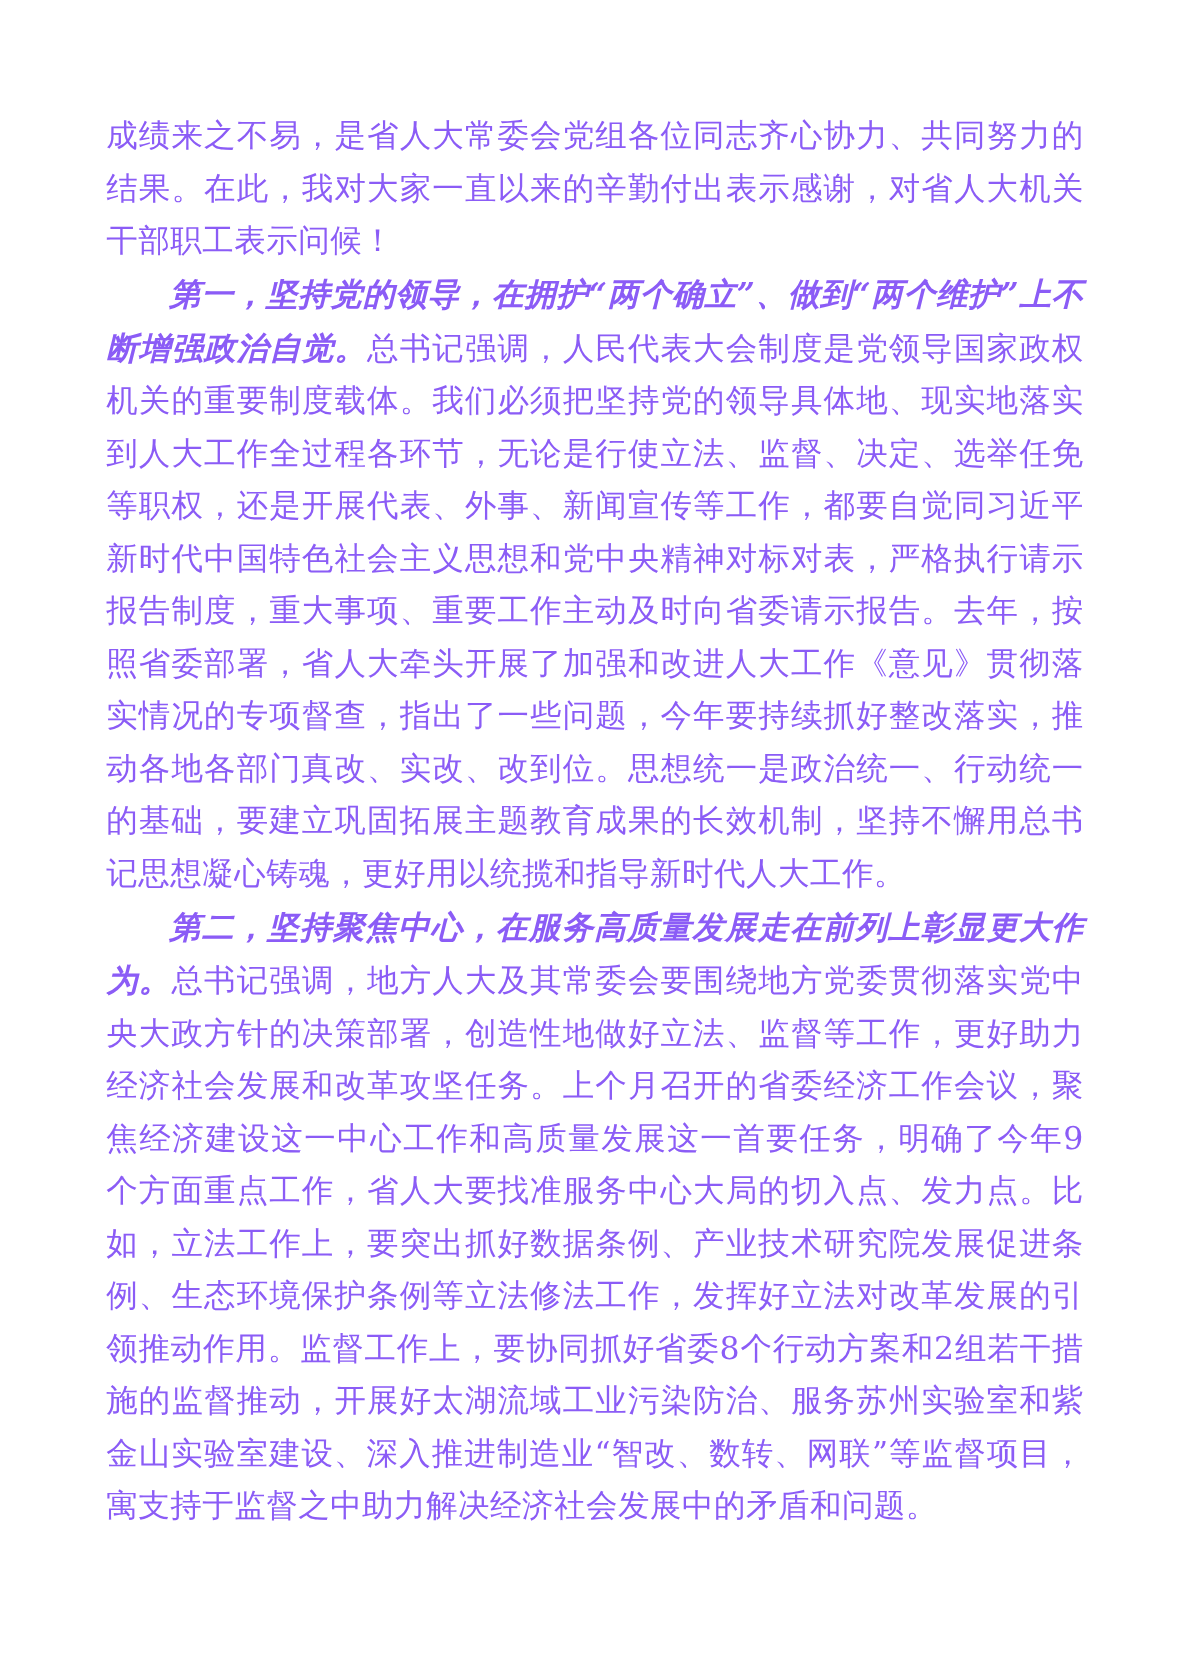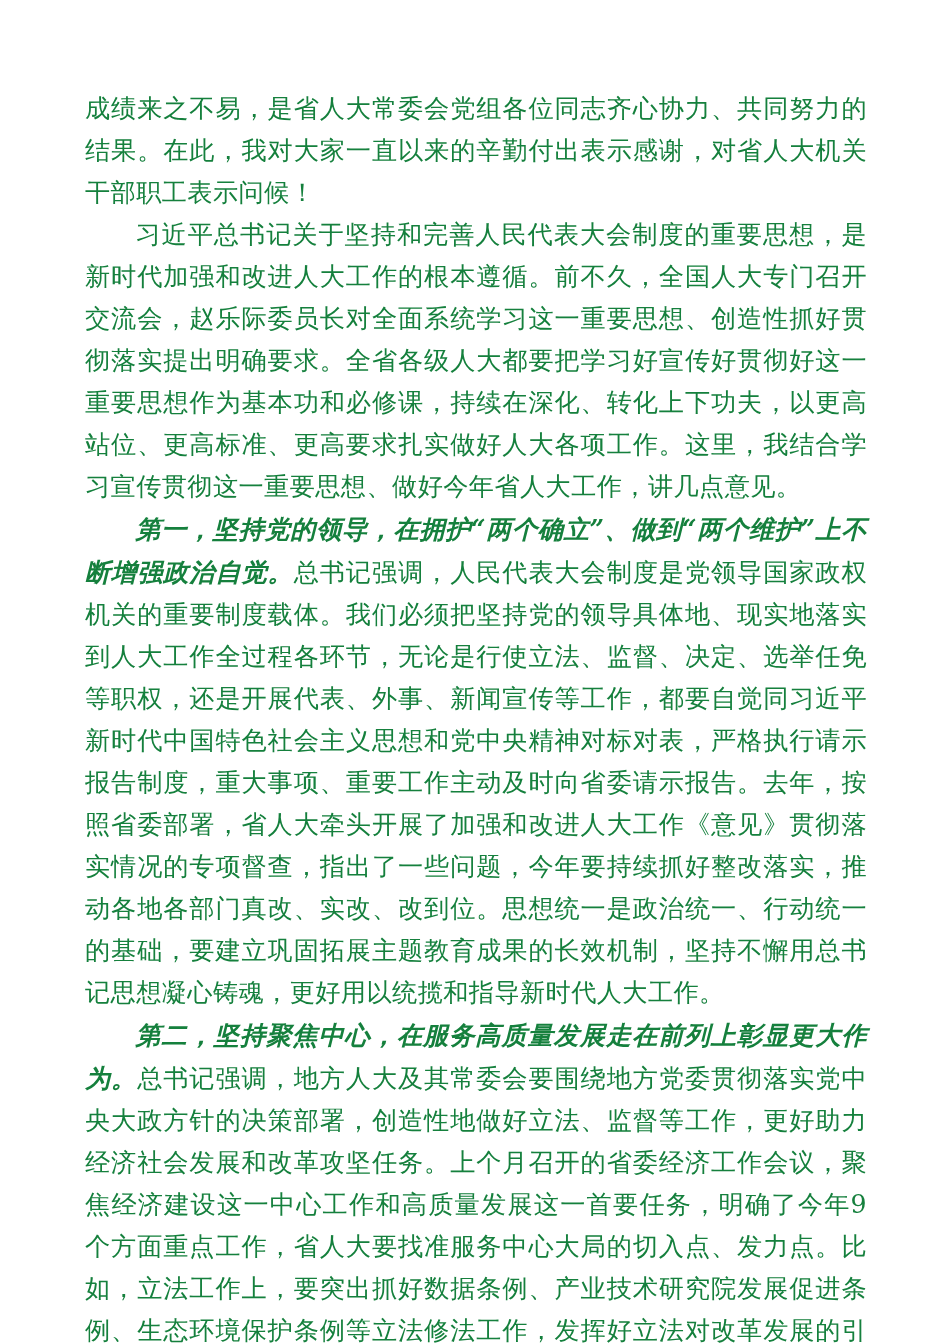--- a/index.html
+++ b/index.html
@@ -30,21 +30,21 @@
   .para {
     margin: 0;
     padding: 0;
     font-size: 25.2px;
     line-height: 42px;
     text-align: justify;
     text-align-last: left;
     text-justify: inter-character;
     letter-spacing: 0.4px;
     word-break: break-all;
-    color: #15803d;
+    color: #8b5cf6;
   }
   .para.indent {
     text-indent: 2em;
   }
   .lead {
     font-weight: 700;
     letter-spacing: 0.4px;
     font-style: italic;
   }
   
@@ -56,23 +56,20 @@
 <body>
 
 <div id="page">
 
   <div id="doc-body">
 
     <p class="para">
       <span>成绩来之不易，是省人大常委会党组各位同志齐心协力、共同努力的结果。在此，我对大家一直以来的辛勤付出表示感谢，对省人大机关干部职工表示问候！</span>
     </p>
 
-    <p class="para indent">
-      <span>习近平总书记关于坚持和完善人民代表大会制度的重要思想，是新时代加强和改进人大工作的根本遵循。前不久，全国人大专门召开交流会，赵乐际委员长对全面系统学习这一重要思想、创造性抓好贯彻落实提出明确要求。全省各级人大都要把学习好宣传好贯彻好这一重要思想作为基本功和必修课，持续在深化、转化上下功夫，以更高站位、更高标准、更高要求扎实做好人大各项工作。这里，我结合学习宣传贯彻这一重要思想、做好今年省人大工作，讲几点意见。</span>
-    </p>
 
     <p class="para indent">
       <span class="lead">第一，坚持党的领导，在拥护“两个确立”、做到“两个维护”上不断增强政治自觉。</span><span>总书记强调，人民代表大会制度是党领导国家政权机关的重要制度载体。我们必须把坚持党的领导具体地、现实地落实到人大工作全过程各环节，无论是行使立法、监督、决定、选举任免等职权，还是开展代表、外事、新闻宣传等工作，都要自觉同习近平新时代中国特色社会主义思想和党中央精神对标对表，严格执行请示报告制度，重大事项、重要工作主动及时向省委请示报告。去年，按照省委部署，省人大牵头开展了加强和改进人大工作《意见》贯彻落实情况的专项督查，指出了一些问题，今年要持续抓好整改落实，推动各地各部门真改、实改、改到位。思想统一是政治统一、行动统一的基础，要建立巩固拓展主题教育成果的长效机制，坚持不懈用总书记思想凝心铸魂，更好用以统揽和指导新时代人大工作。</span>
     </p>
 
     <p class="para indent">
       <span class="lead">第二，坚持聚焦中心，在服务高质量发展走在前列上彰显更大作为。</span><span>总书记强调，地方人大及其常委会要围绕地方党委贯彻落实党中央大政方针的决策部署，创造性地做好立法、监督等工作，更好助力经济社会发展和改革攻坚任务。上个月召开的省委经济工作会议，聚焦经济建设这一中心工作和高质量发展这一首要任务，明确了今年9个方面重点工作，省人大要找准服务中心大局的切入点、发力点。比如，立法工作上，要突出抓好数据条例、产业技术研究院发展促进条例、生态环境保护条例等立法修法工作，发挥好立法对改革发展的引领推动作用。监督工作上，要协同抓好省委8个行动方案和2组若干措施的监督推动，开展好太湖流域工业污染防治、服务苏州实验室和紫金山实验室建设、深入推进制造业“智改、数转、网联”等监督项目，寓支持于监督之中助力解决经济社会发展中的矛盾和问题。</span>
     </p>
 
   </div>

